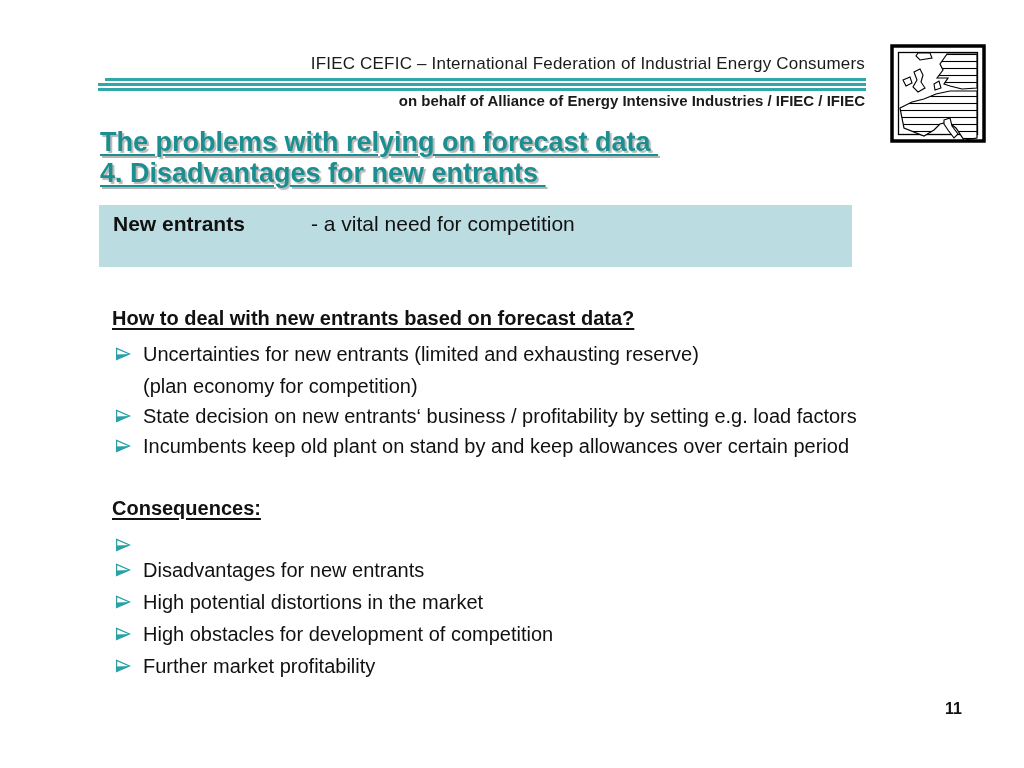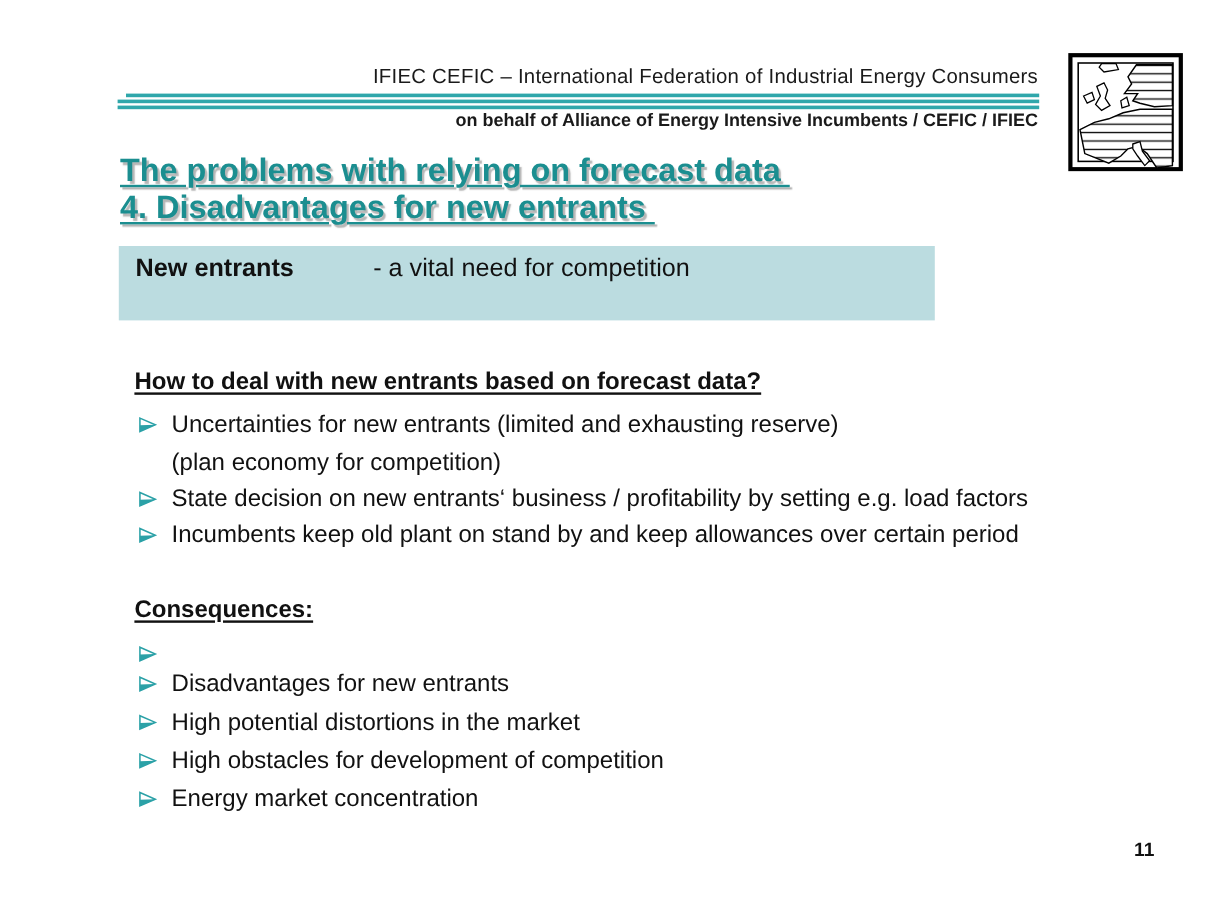--- a/index.html
+++ b/index.html
@@ -19,21 +19,21 @@
   
   .logo { position:absolute; top:44px; left:890px; width:96px; height:99px; }
 
   
   .title { position:absolute; top:109px; left:100px; font-size:27px; font-weight:bold;
            color:#1b8e90; line-height:31px; white-space:nowrap;
            text-shadow:2px 2px 1px rgba(110,110,110,0.5); }
   .title .t-line { text-decoration:underline; text-decoration-thickness:2px; text-underline-offset:3px; }
 
   
-  .hbox { position:absolute; top:205px; left:99px; width:680px; height:62px; background:#bbdce0;
+  .hbox { position:absolute; top:205px; left:99px; width:753px; height:62px; background:#bbdce0;
           display:flex; align-items:flex-start; padding-top:4px; box-sizing:border-box; }
   .hbox-label { font-size:21px; font-weight:bold; line-height:29px; margin-left:14px;
                 width:198px; flex:0 0 198px; white-space:nowrap; }
   .hbox-points { font-size:21px; line-height:29px; white-space:nowrap; }
 
   
   .body { position:absolute; top:303px; left:112px; width:900px; }
   .sec-head { font-size:20px; font-weight:bold; line-height:30px; white-space:nowrap; }
   .sec-head > span { text-decoration:underline; text-decoration-thickness:2px; text-underline-offset:3px; }
   .sec-head.s1 { margin-bottom:6px; }
@@ -54,21 +54,21 @@
 <div class="slide">
 
   <div class="hdr-line1">IFIEC CEFIC – International Federation of Industrial Energy Consumers</div>
 
   <div class="rules">
     <div class="rule r1"></div>
     <div class="rule r2"></div>
     <div class="rule r3"></div>
   </div>
 
-  <div class="hdr-line2">on behalf of Alliance of Energy Intensive Incumbents / CEFIC / IFIEC</div>
+  <div class="hdr-line2">on behalf of Alliance of Energy Intensive Industries / IFIEC / IFIEC</div>
 
   <div class="logo">
     <svg viewBox="0 0 96 99" width="96" height="99">
       <defs>
         <pattern id="hatch" width="7" height="7" patternUnits="userSpaceOnUse">
           <rect width="7" height="7" fill="#fff"></rect>
           <path d="M0,3.5 H7" stroke="#000" stroke-width="1.1"></path>
         </pattern>
       </defs>
       <rect x="2" y="2" width="92" height="95" fill="#fff" stroke="#000" stroke-width="3.5"></rect>
@@ -179,20 +179,20 @@
       <span class="row-text">High obstacles for development of competition</span>
     </div>
 
     <div class="row">
       <span class="bullet-cell">
         <svg viewBox="0 0 20 20" width="16" height="16">
           <polygon points="2,3 18,10 2,17" fill="#fff" stroke="#2ba1a7" stroke-width="1.6"></polygon>
           <polygon points="2,10.5 18,10 2,17" fill="#2ba1a7"></polygon>
         </svg>
       </span>
-      <span class="row-text">Energy market concentration</span>
+      <span class="row-text">Further market profitability</span>
     </div>
 
   </div>
 
   <div class="pagenum">11</div>
 
 </div>
 
 </body></html>

